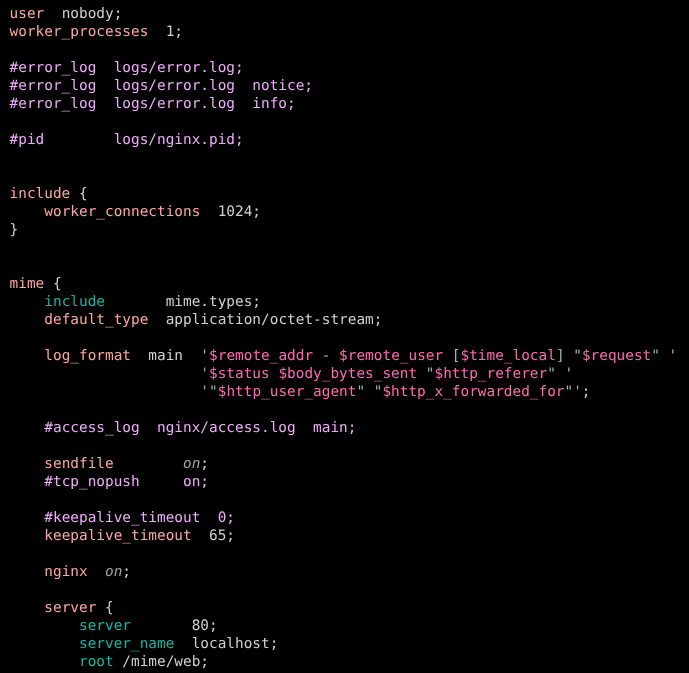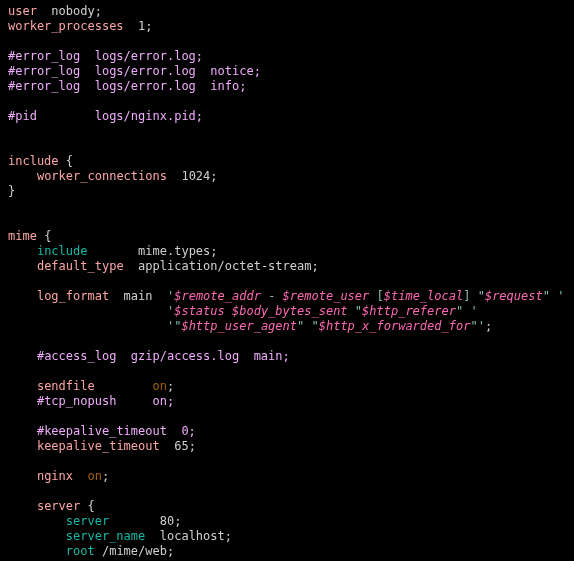--- a/index.html
+++ b/index.html
@@ -15,23 +15,23 @@
     padding: 4px 8px;
     font-family: Consolas, "DejaVu Sans Mono", Menlo, monospace;
     font-size: 12px;
     line-height: 15px;
     white-space: pre;
     color: #d0d0d0;
   }
   .kw      { color: #fca5a5; }   
   .ident   { color: #d0d0d0; }   
   .comment { color: #f0abfc; }   
-  .on      { color: #a16207; }   
+  .on      { color: #a3a3a3; font-style: italic; }   
   .strp    { color: #8abeb7; }   
-  .str     { color: #ff69b4; font-style: italic; }   
+  .str     { color: #ff69b4; }   
   .green   { color: #14b8a6; }   
   .punc    { color: #d0d0d0; }   
 </style>
 </head>
 <body>
 
 <pre class="code"><span class="kw">user</span>  <span class="ident">nobody;</span>
 <span class="kw">worker_processes</span>  <span class="ident">1;</span>
 
 <span class="comment">#error_log  logs/error.log;</span>
@@ -47,21 +47,21 @@
 
 
 <span class="kw">mime</span> <span class="punc">{</span>
     <span class="green">include</span>       <span class="ident">mime.types;</span>
     <span class="kw">default_type</span>  <span class="ident">application/octet-stream;</span>
 
     <span class="kw">log_format</span>  <span class="ident">main</span>  <span class="strp">'</span><span class="str">$remote_addr</span><span class="strp"> - </span><span class="str">$remote_user</span><span class="strp"> [</span><span class="str">$time_local</span><span class="strp">] "</span><span class="str">$request</span><span class="strp">" </span><span class="strp">'</span>
                       <span class="strp">'</span><span class="str">$status</span><span class="strp"> </span><span class="str">$body_bytes_sent</span><span class="strp"> "</span><span class="str">$http_referer</span><span class="strp">" </span><span class="strp">'</span>
                       <span class="strp">'</span><span class="strp">"</span><span class="str">$http_user_agent</span><span class="strp">" "</span><span class="str">$http_x_forwarded_for</span><span class="strp">"</span><span class="strp">'</span><span class="punc">;</span>
 
-    <span class="comment">#access_log  gzip/access.log  main;</span>
+    <span class="comment">#access_log  nginx/access.log  main;</span>
 
     <span class="kw">sendfile</span>        <span class="on">on</span><span class="punc">;</span>
     <span class="comment">#tcp_nopush     on;</span>
 
     <span class="comment">#keepalive_timeout  0;</span>
     <span class="kw">keepalive_timeout</span>  <span class="ident">65;</span>
 
     <span class="kw">nginx</span>  <span class="on">on</span><span class="punc">;</span>
 
     <span class="kw">server</span> <span class="punc">{</span>

